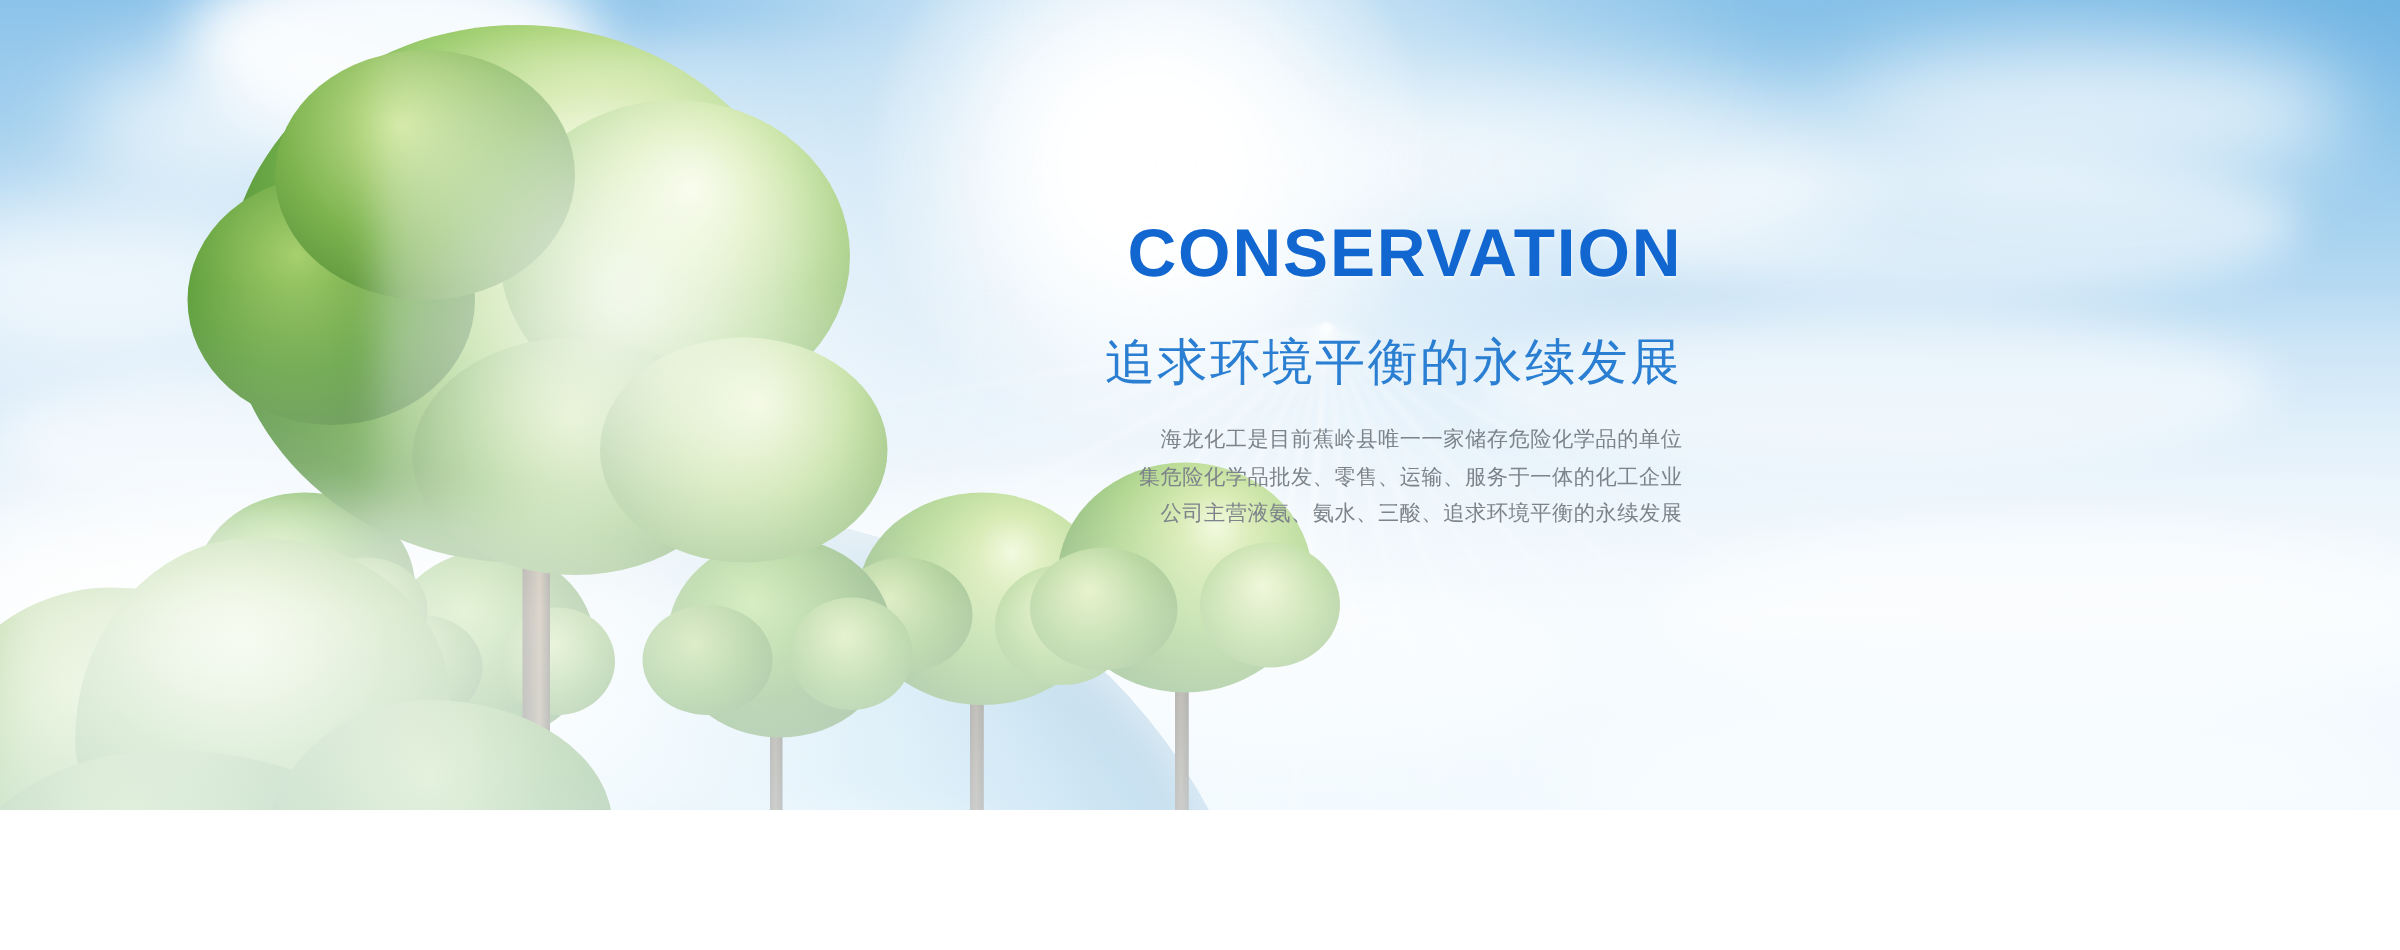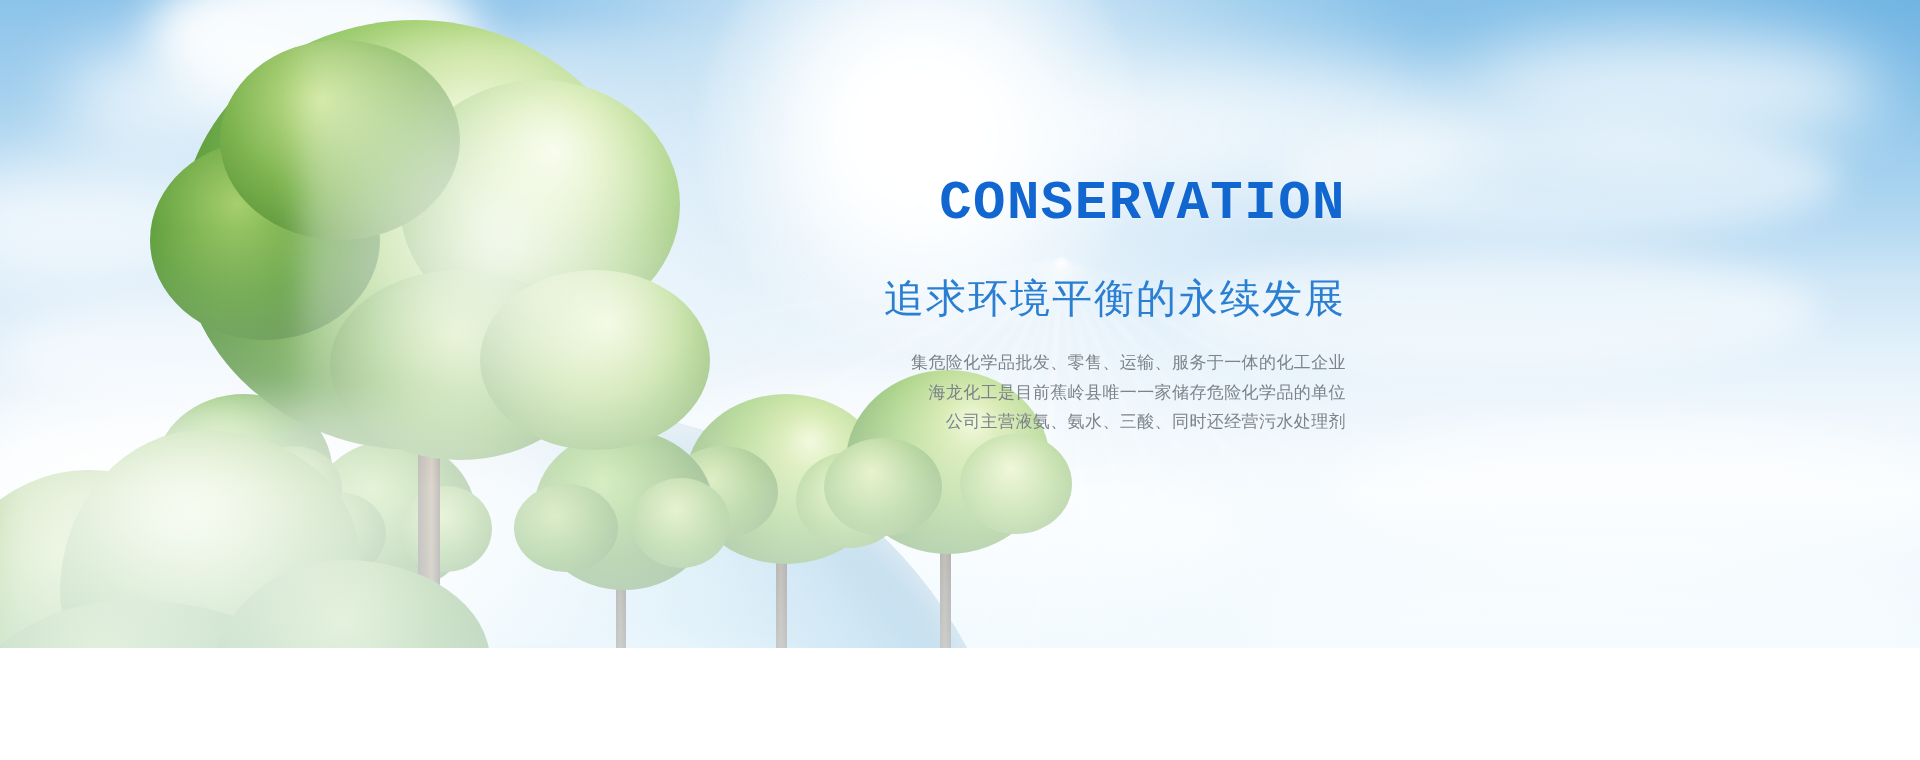--- a/index.html
+++ b/index.html
@@ -5,21 +5,21 @@
   html, body {
     margin: 0;
     padding: 0;
     background: #ffffff;
   }
   #banner {
     position: relative;
     width: 1920px;
     height: 648px;
     overflow: hidden;
-    font-family: Liberation Mono, monospace;
+    font-family: Liberation Sans, sans-serif;
     background: #0f172a;
   }
 
   
   .sky {
     position: absolute;
     inset: 0;
     background:
       linear-gradient(180deg,
         #8cc3ea 0%,
@@ -250,21 +250,21 @@
     font-size: 54px;
     font-weight: bold;
     letter-spacing: 1.5px;
     color: #1167cf;
     line-height: 1.32;
     white-space: nowrap;
     text-shadow: 0 1px 2px rgba(255,255,255,0.55);
   }
   .headline .l2 { display: block; }
   .subtitle {
-    margin-top: 38px;
+    margin-top: 26px;
     font-size: 40px;
     font-weight: 400;
     letter-spacing: 2px;
     color: #2b7fd2;
     line-height: 1.25;
     white-space: nowrap;
   }
   .desc {
     margin-top: 22px;
     font-size: 17px;
@@ -388,19 +388,19 @@
 
   <div class="globe-haze"></div>
   <div class="haze"></div>
 
   <div class="text-block">
     <div class="headline">
       <span class="l1">CONSERVATION</span>
     </div>
     <div class="subtitle">追求环境平衡的永续发展</div>
     <div class="desc">
+      <span class="dline">海龙化工是目前蕉岭县唯一一家储存危险化学品的单位</span>
       <span class="dline">集危险化学品批发、零售、运输、服务于一体的化工企业</span>
-      <span class="dline">海龙化工是目前蕉岭县唯一一家储存危险化学品的单位</span>
-      <span class="dline">公司主营液氨、氨水、三酸、同时还经营污水处理剂</span>
+      <span class="dline">公司主营液氨、氨水、三酸、追求环境平衡的永续发展</span>
     </div>
   </div>
 
 </div>
 
 </body></html>

